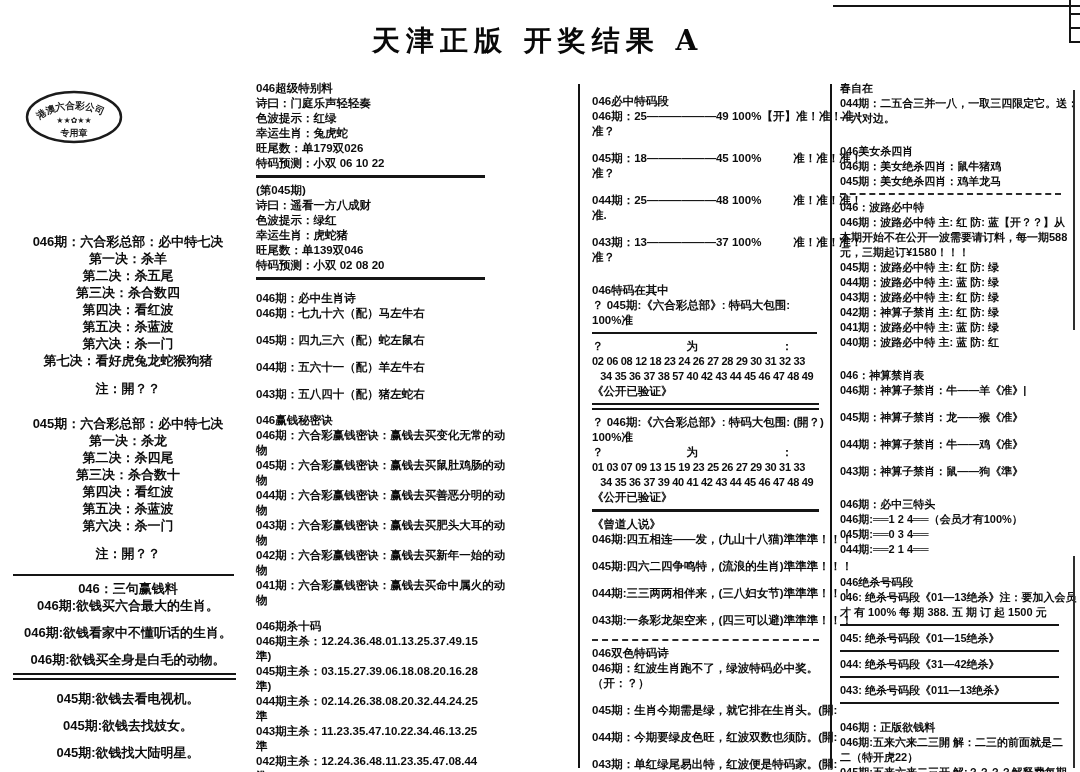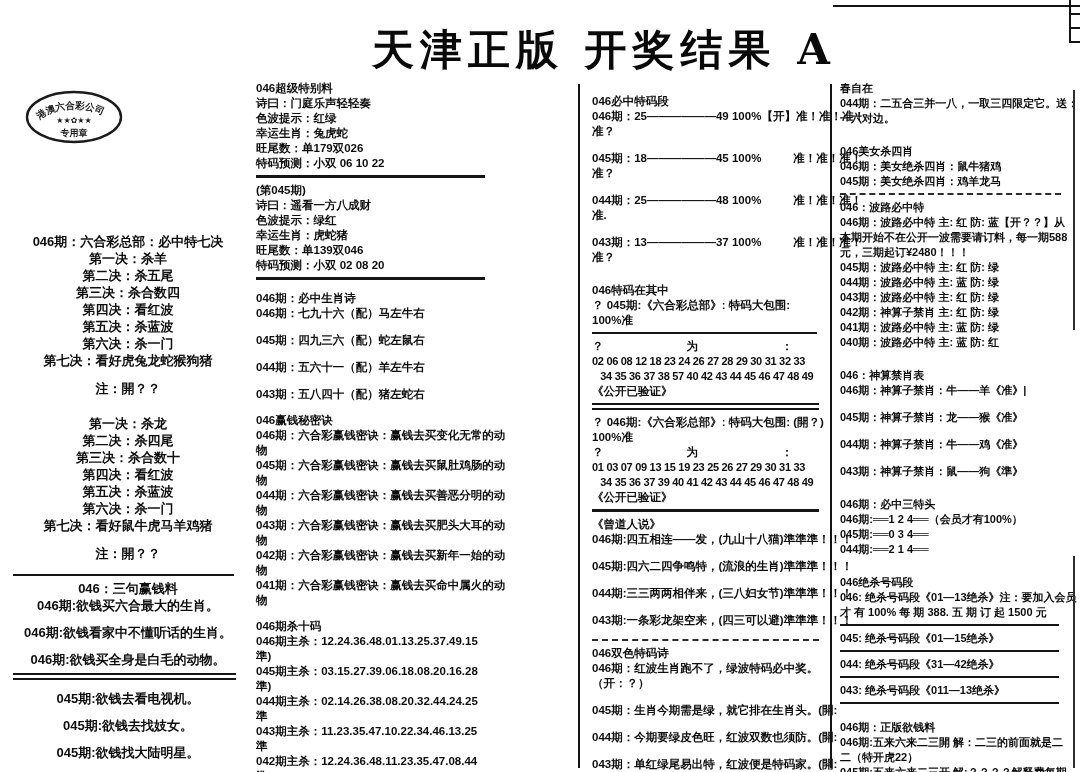--- a/index.html
+++ b/index.html
@@ -5,21 +5,21 @@
   html,body{margin:0;padding:0;}
   body{
     width:1080px;height:772px;position:relative;overflow:hidden;
     background:#ffffff;color:#0d0d0d;
     font-family:"Liberation Sans","DejaVu Sans",sans-serif;
     font-weight:bold;
   }
   .page-title{
     position:absolute;left:372px;top:22px;width:340px;
     font-family:"DejaVu Serif","Liberation Serif",serif;
-    font-size:42px;font-weight:bold;letter-spacing:6px;white-space:nowrap;
+    font-size:28px;font-weight:bold;letter-spacing:6px;white-space:nowrap;
     color:#090909;
   }
   .col{position:absolute;}
   .col .t{font-size:11.5px;line-height:14px;margin:0 0 1px 0;}
   .col.c1 .t{font-size:13px;line-height:16px;text-align:center;}
   .col.c4 .t{font-size:11px;}
   .sp{margin-top:13px !important;}
   .c1 .sp{margin-top:11px !important;}
   .nw{white-space:pre;}
   .spread{white-space:pre;}
@@ -54,27 +54,27 @@
     <div class="t">第一决：杀羊</div>
     <div class="t">第二决：杀五尾</div>
     <div class="t">第三决：杀合数四</div>
     <div class="t">第四决：看红波</div>
     <div class="t">第五决：杀蓝波</div>
     <div class="t">第六决：杀一门</div>
     <div class="t">第七决：看好虎兔龙蛇猴狗猪</div>
     <div class="gap g-m"></div>
     <div class="t">注：開？？</div>
     <div class="gap g-l"></div>
+    <div class="t">045期：六合彩总部：必中特七决</div>
     <div class="t">第一决：杀龙</div>
     <div class="t">第二决：杀四尾</div>
     <div class="t">第三决：杀合数十</div>
     <div class="t">第四决：看红波</div>
     <div class="t">第五决：杀蓝波</div>
     <div class="t">第六决：杀一门</div>
-    <div class="t">第七决：看好鼠牛虎马羊鸡猪</div>
     <div class="gap g-m"></div>
     <div class="t">注：開？？</div>
     <div class="gap g-s"></div>
     <div class="rule r-s"></div>
     <div class="t">046：三句赢钱料</div>
     <div class="t">046期:欲钱买六合最大的生肖。</div>
     <div class="t sp">046期:欲钱看家中不懂听话的生肖。</div>
     <div class="t sp">046期:欲钱买全身是白毛的动物。</div>
     <div class="rule r-d"></div>
     <div class="t sp">045期:欲钱去看电视机。</div>
@@ -175,21 +175,21 @@
     <div class="t nw">044期：二五合三并一八，一取三四限定它。送：</div>
     <div class="t">一六对边。</div>
     <div class="gap g-l"></div>
     <div class="t">046美女杀四肖</div>
     <div class="t">046期：美女绝杀四肖：鼠牛猪鸡</div>
     <div class="t">045期：美女绝杀四肖：鸡羊龙马</div>
     <div class="rule r-dash"></div>
     <div class="t">046：波路必中特</div>
     <div class="t nw">046期：波路必中特 主: 红 防: 蓝【开？？】从</div>
     <div class="t nw">本期开始不在公开一波需要请订料，每一期588</div>
-    <div class="t">元，三期起订¥2480！！！</div>
+    <div class="t">元，三期起订¥1580！！！</div>
     <div class="t">045期：波路必中特 主: 红 防: 绿</div>
     <div class="t">044期：波路必中特 主: 蓝 防: 绿</div>
     <div class="t">043期：波路必中特 主: 红 防: 绿</div>
     <div class="t">042期：神算子禁肖 主: 红 防: 绿</div>
     <div class="t">041期：波路必中特 主: 蓝 防: 绿</div>
     <div class="t">040期：波路必中特 主: 蓝 防: 红</div>
     <div class="gap g-l"></div>
     <div class="t">046：神算禁肖表</div>
     <div class="t">046期：神算子禁肖：牛——羊《准》|</div>
     <div class="t sp">045期：神算子禁肖：龙——猴《准》</div>

